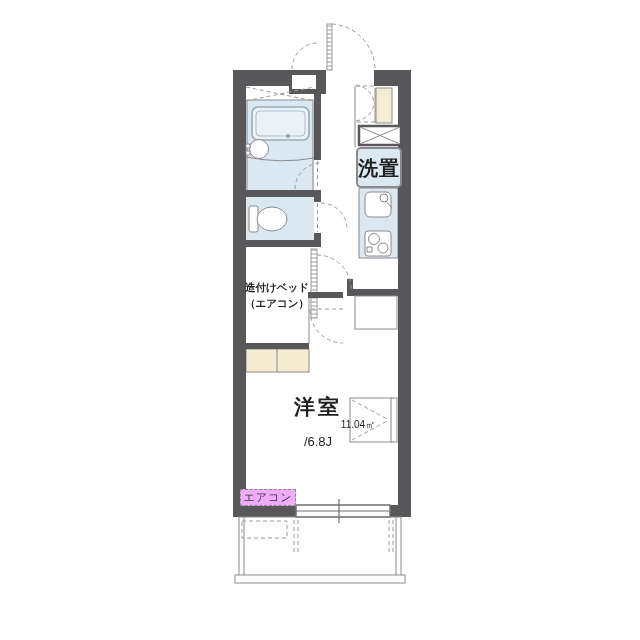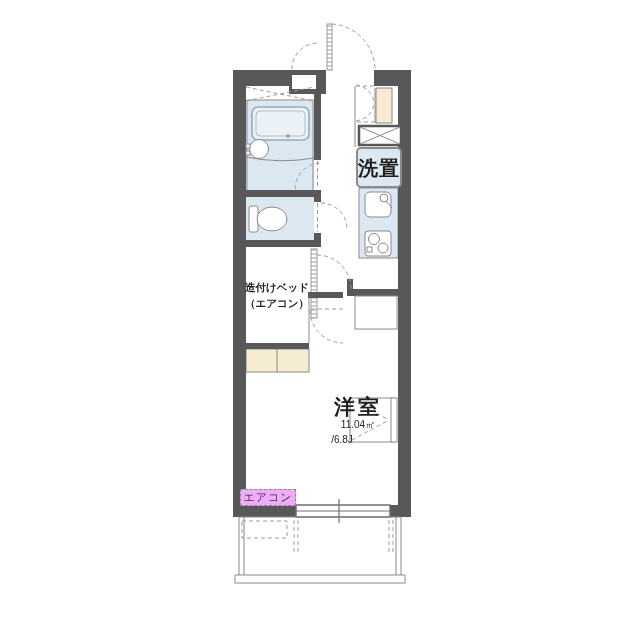--- a/index.html
+++ b/index.html
@@ -18,23 +18,23 @@
   .dash{stroke:var(--dash);stroke-width:1;fill:none;stroke-dasharray:4 3;}
   .fix{stroke:#9aaab6;stroke-width:1.6;fill:var(--tub);}
   .fixthin{stroke:#aebcc7;stroke-width:1;fill:none;}
   .lbl{position:absolute;line-height:1.2;white-space:nowrap;}
   .washer-box{position:absolute;left:356px;top:147px;width:42px;height:37px;
       background:var(--water-area);border:2px solid var(--line);border-radius:5px;
       display:flex;align-items:center;justify-content:center;font-size:20px;font-weight:bold;letter-spacing:1px;}
   .bed-label{position:absolute;left:242px;top:279px;width:70px;text-align:center;
       font-size:10.5px;font-weight:bold;line-height:1.55;}
   .room-name{position:absolute;left:246px;top:394px;width:144px;text-align:center;
-      font-size:21px;letter-spacing:3px;font-weight:bold;padding-left:40px;}
+      font-size:21px;letter-spacing:3px;font-weight:bold;}
   .room-sqm{position:absolute;left:246px;top:419px;width:144px;text-align:center;font-size:10px;margin-left:40px;}
-  .room-jo{position:absolute;left:260px;top:434px;width:144px;text-align:center;font-size:10px;padding-left:10px;}
+  .room-jo{position:absolute;left:246px;top:434px;width:144px;text-align:center;font-size:13px;}
   .aircon-box{position:absolute;left:240px;top:489px;width:54px;height:15px;
       border:1px dashed #8a8a8d;display:flex;align-items:center;justify-content:center;
       font-size:11px;letter-spacing:1px;color:#333;background:#f0abfc;}
 </style>
 </head>
 <body>
 
 <div id="canvas">
   <svg width="640" height="640" viewBox="0 0 640 640">
     <defs>

